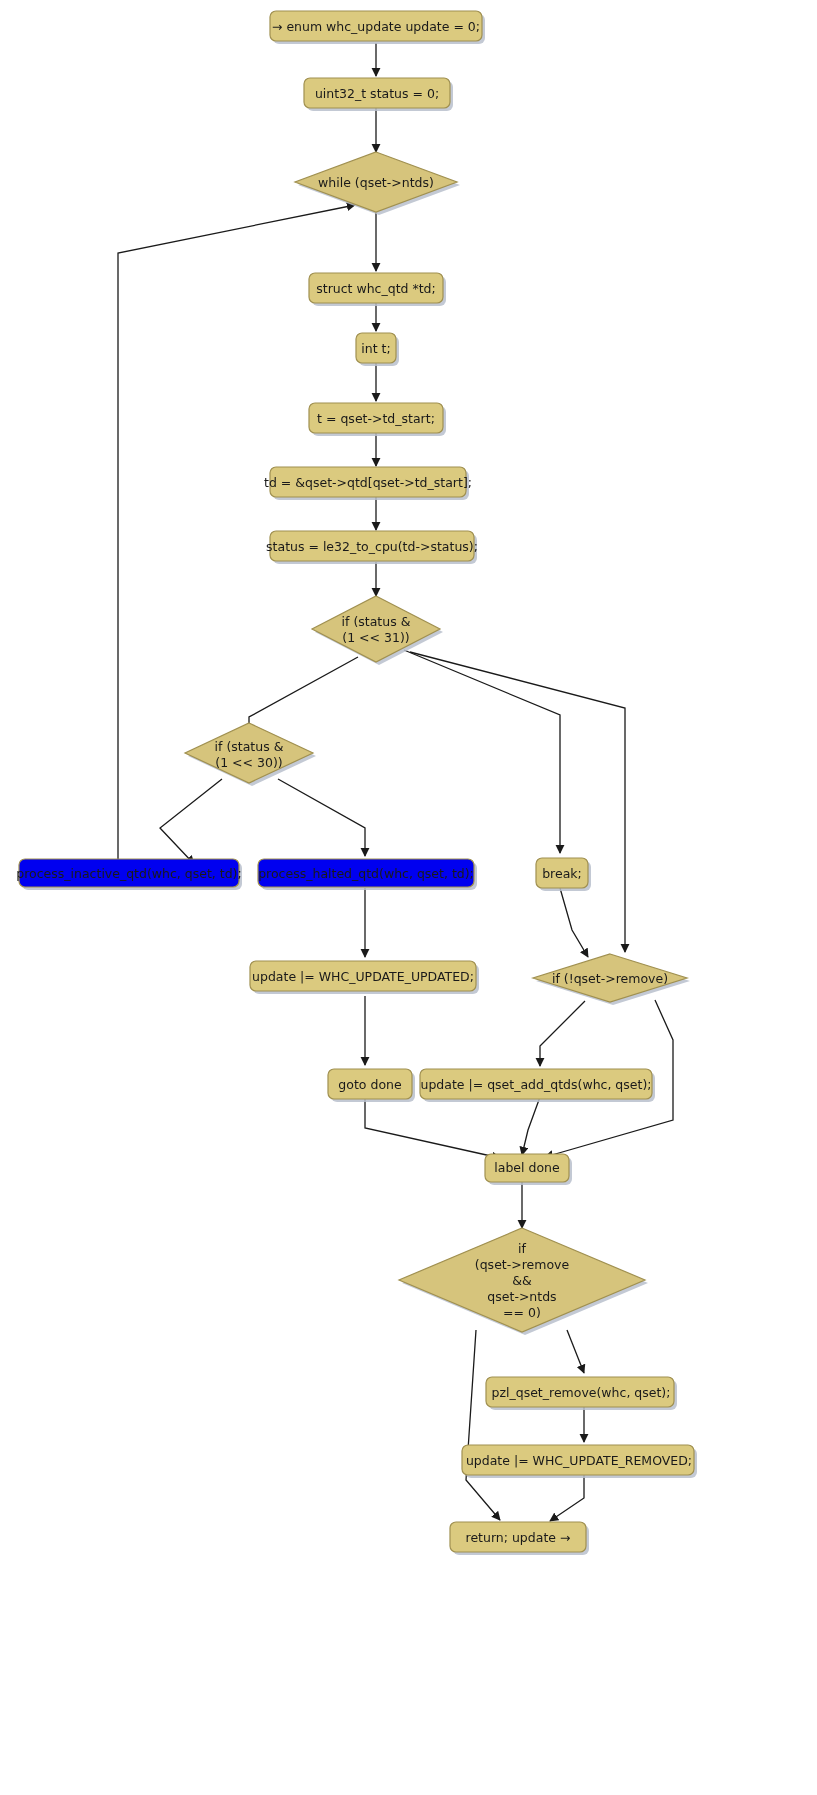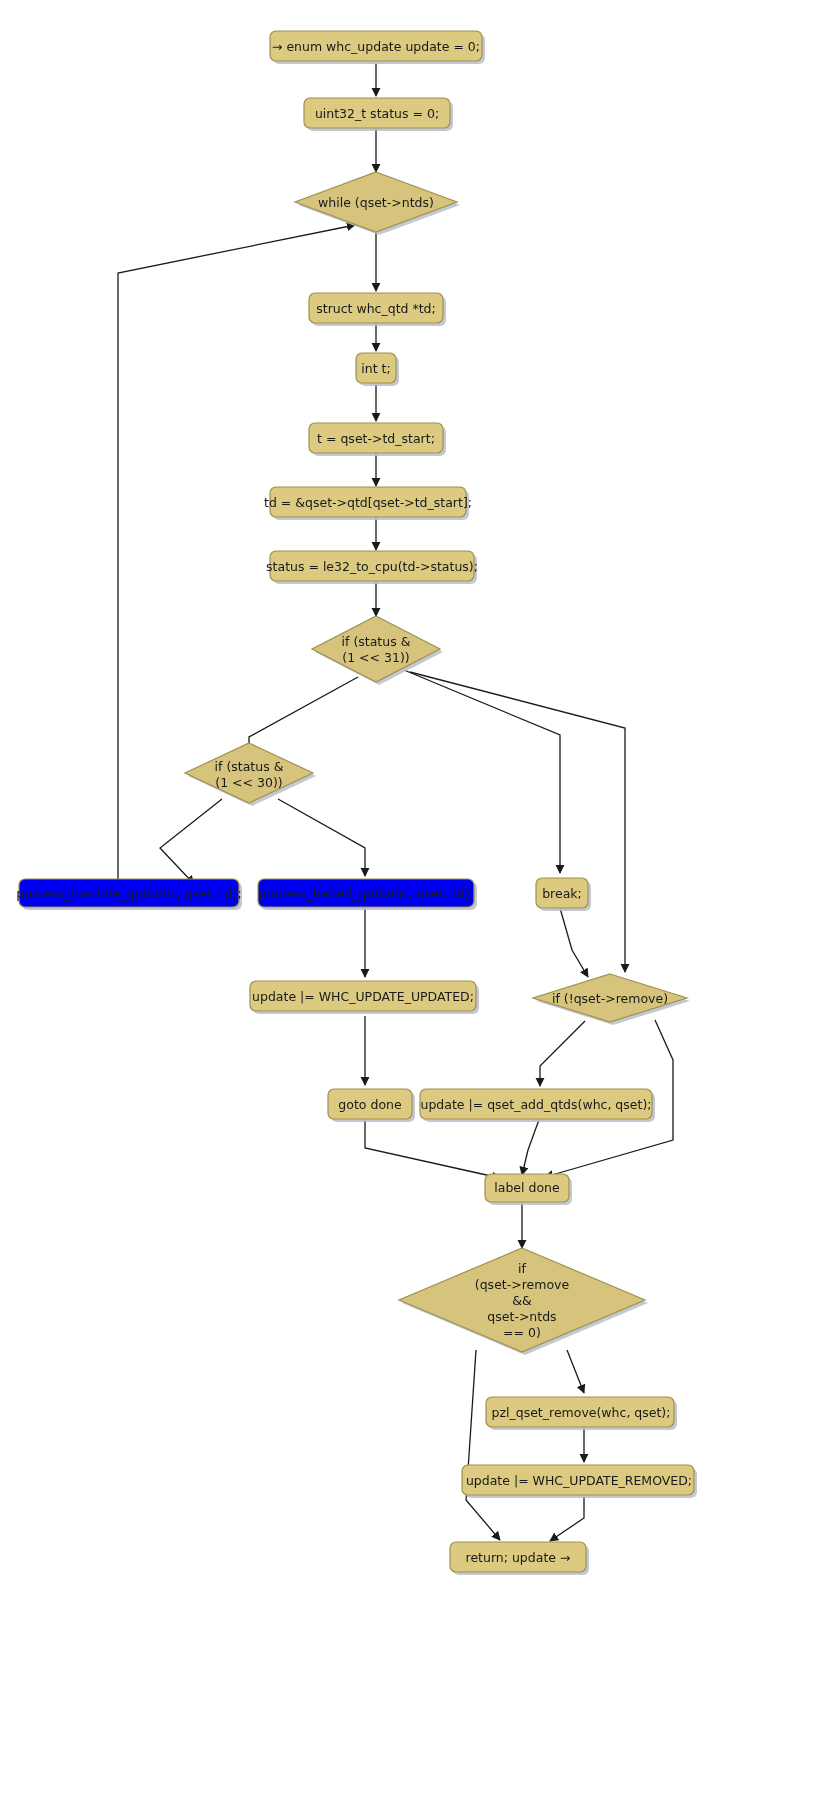--- a/index.html
+++ b/index.html
@@ -10,21 +10,20 @@
   body {
     width: 817px;
     height: 1795px;
     font-family: "DejaVu Sans", sans-serif;
     overflow: hidden;
   }
   #flow-root {
     position: relative;
     width: 817px;
     height: 1269px;
-    margin-top: 20px;
   }
   svg#flowchart {
     display: block;
     width: 817px;
     height: 1795px;
   }
   .node-rect {
     fill: #dbca7f;
     stroke: #a09050;
     stroke-width: 1.2;

